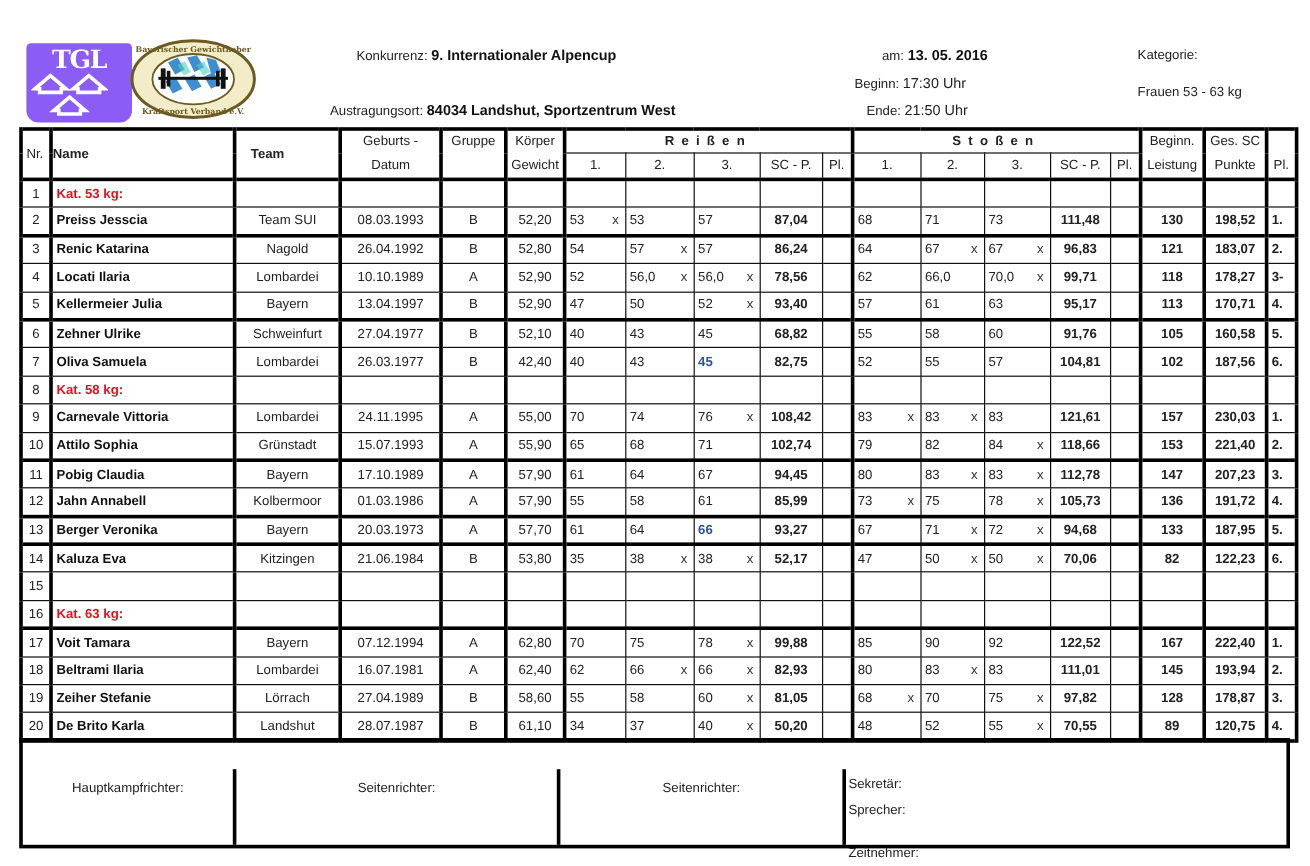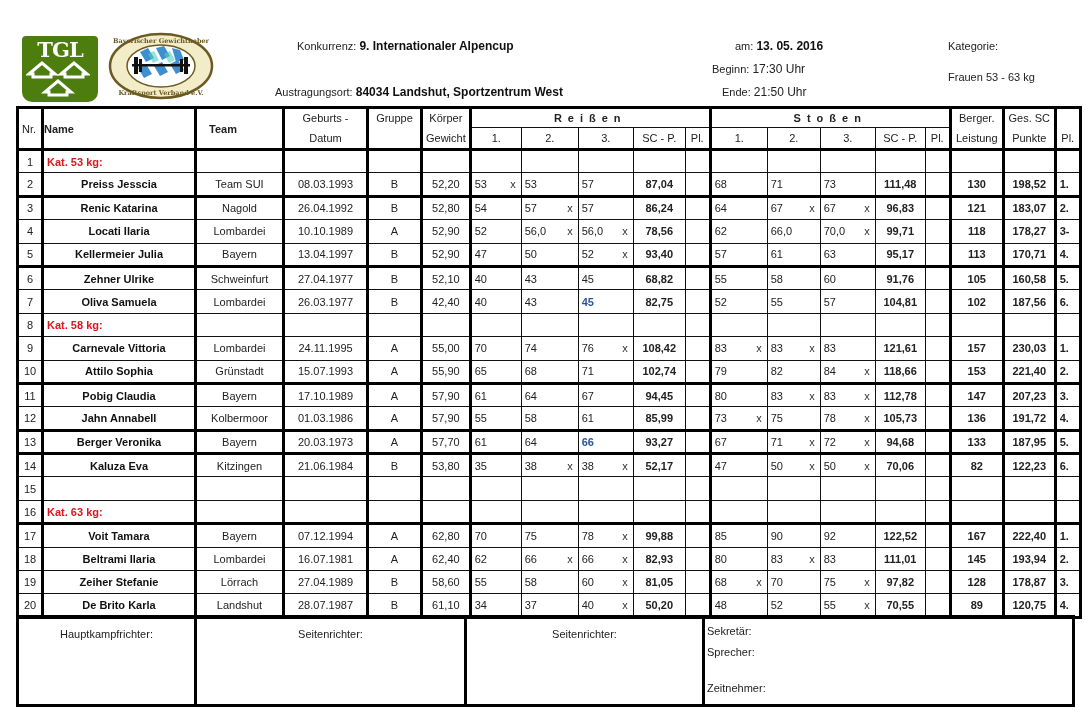--- a/index.html
+++ b/index.html
@@ -1,48 +1,48 @@
 <!DOCTYPE html>
 <html><head>
 <meta charset="utf-8">
 <style>
   * { box-sizing: border-box; margin: 0; padding: 0; }
   html, body { width: 1092px; height: 722px; background: #ffffff; overflow: hidden; }
   body { font-family: "Liberation Sans", sans-serif; color: #222; position: relative; }
 
-  .logo-tgl { position: absolute; left: 22px; top: 36px; width: 76px; height: 66px; background: #4d7c0f; border-radius: 4px 4px 10px 10px; }
+  .logo-tgl { position: absolute; left: 22px; top: 36px; width: 88px; height: 66px; background: #8b5cf6; border-radius: 4px 4px 10px 10px; }
   .logo-tgl .txt { position: absolute; left: 0; right: 0; top: 1px; text-align: center; color: #fff; font-family: "DejaVu Serif", serif; font-weight: bold; font-size: 21px; letter-spacing: -1px; }
   .logo-tgl svg { position: absolute; left: 4px; top: 22px; }
   .logo-bgk { position: absolute; left: 108px; top: 32px; width: 106px; height: 68px; }
 
   .hdr { position: absolute; font-size: 11px; white-space: nowrap; }
   .hdr .lbl { color: #222; }
   .hdr .val { font-weight: bold; font-size: 12px; color: #111; }
 
   table.sheet { position: absolute; left: 16px; top: 106px; border-collapse: collapse; table-layout: fixed; }
   table.sheet td { border: 1px solid #111; font-size: 11px; height: 23.4px; padding: 0 3px; white-space: nowrap; overflow: hidden; }
   table.sheet tr.h1 td { height: 20px; }
   table.sheet tr.h2 td { height: 22px; }
   .c { text-align: center; }
   .b { font-weight: bold; }
-  .nm { font-weight: bold; font-size: 11.5px; color: #111; text-align: center; }
+  .nm { font-weight: bold; font-size: 11.5px; color: #111; }
   .cat { color: #e0141e; font-weight: bold; font-size: 11.5px; }
   .blue { color: #2a5599; font-weight: bold; }
   .hd-big { font-weight: bold; font-size: 14px; }
   .hd-sp { font-weight: bold; font-size: 12px; letter-spacing: 6px; text-align: center; }
   .hd-sm { font-size: 10px; text-align: center; }
   .att { display: flex; justify-content: space-between; padding-right: 2px; }
   .att .x { font-size: 11px; color: #333; }
   .thickL { border-left: 3px solid #000 !important; }
   .thickR { border-right: 3px solid #000 !important; }
   .thickT { border-top: 3px solid #000 !important; }
   .thickB { border-bottom: 3px solid #000 !important; }
 
   .footer { position: absolute; left: 16px; top: 615px; width: 1059px; height: 92px; border: 3px solid #000; display: flex; }
-  .footer > div { border-right: 3px solid #000; font-size: 11px; position: relative; }
+  .footer > div { border-right: 3px solid #000; font-size: 11px; position: relative; margin-top: 23px; }
   .footer > div:last-child { border-right: none; }
   .f1 { width: 178px; text-align: center; padding-top: 10px; }
   .f2 { width: 270px; text-align: center; padding-top: 10px; }
   .f3 { width: 238px; text-align: center; padding-top: 10px; }
   .f4 { flex: 1; padding-left: 2px; }
   .f4 span { position: absolute; left: 2px; }
 </style>
 </head>
 <body>
 
@@ -130,21 +130,21 @@
   <thead>
     <tr class="h1 thickT">
       <td rowspan="2" class="thickL" style="font-size:11px">Nr.</td>
       <td rowspan="2" class="thickL hd-big" style="padding-left:0">Name</td>
       <td rowspan="2" class="thickL hd-big" style="padding-left:12px">Team</td>
       <td class="thickL hd-sm" style="border-bottom:none">Geburts -</td>
       <td rowspan="2" class="thickL hd-sm" style="vertical-align:top;padding-top:3px">Gruppe</td>
       <td class="thickL hd-sm" style="border-bottom:none">Körper</td>
       <td colspan="5" class="thickL hd-sp">Reißen</td>
       <td colspan="5" class="thickL hd-sp">Stoßen</td>
-      <td class="thickL hd-sm" style="border-bottom:none">Berger.</td>
+      <td class="thickL hd-sm" style="border-bottom:none">Beginn.</td>
       <td class="thickL hd-sm" style="border-bottom:none">Ges. SC</td>
       <td rowspan="2" class="thickL thickR hd-sm" style="vertical-align:bottom;padding-bottom:4px">Pl.</td>
     </tr>
     <tr class="h2 thickB">
       <td class="thickL hd-sm" style="border-top:none">Datum</td>
       <td class="thickL hd-sm" style="border-top:none">Gewicht</td>
       <td class="thickL c">1.</td>
       <td class="c">2.</td>
       <td class="c">3.</td>
       <td class="c">SC - P.</td>

